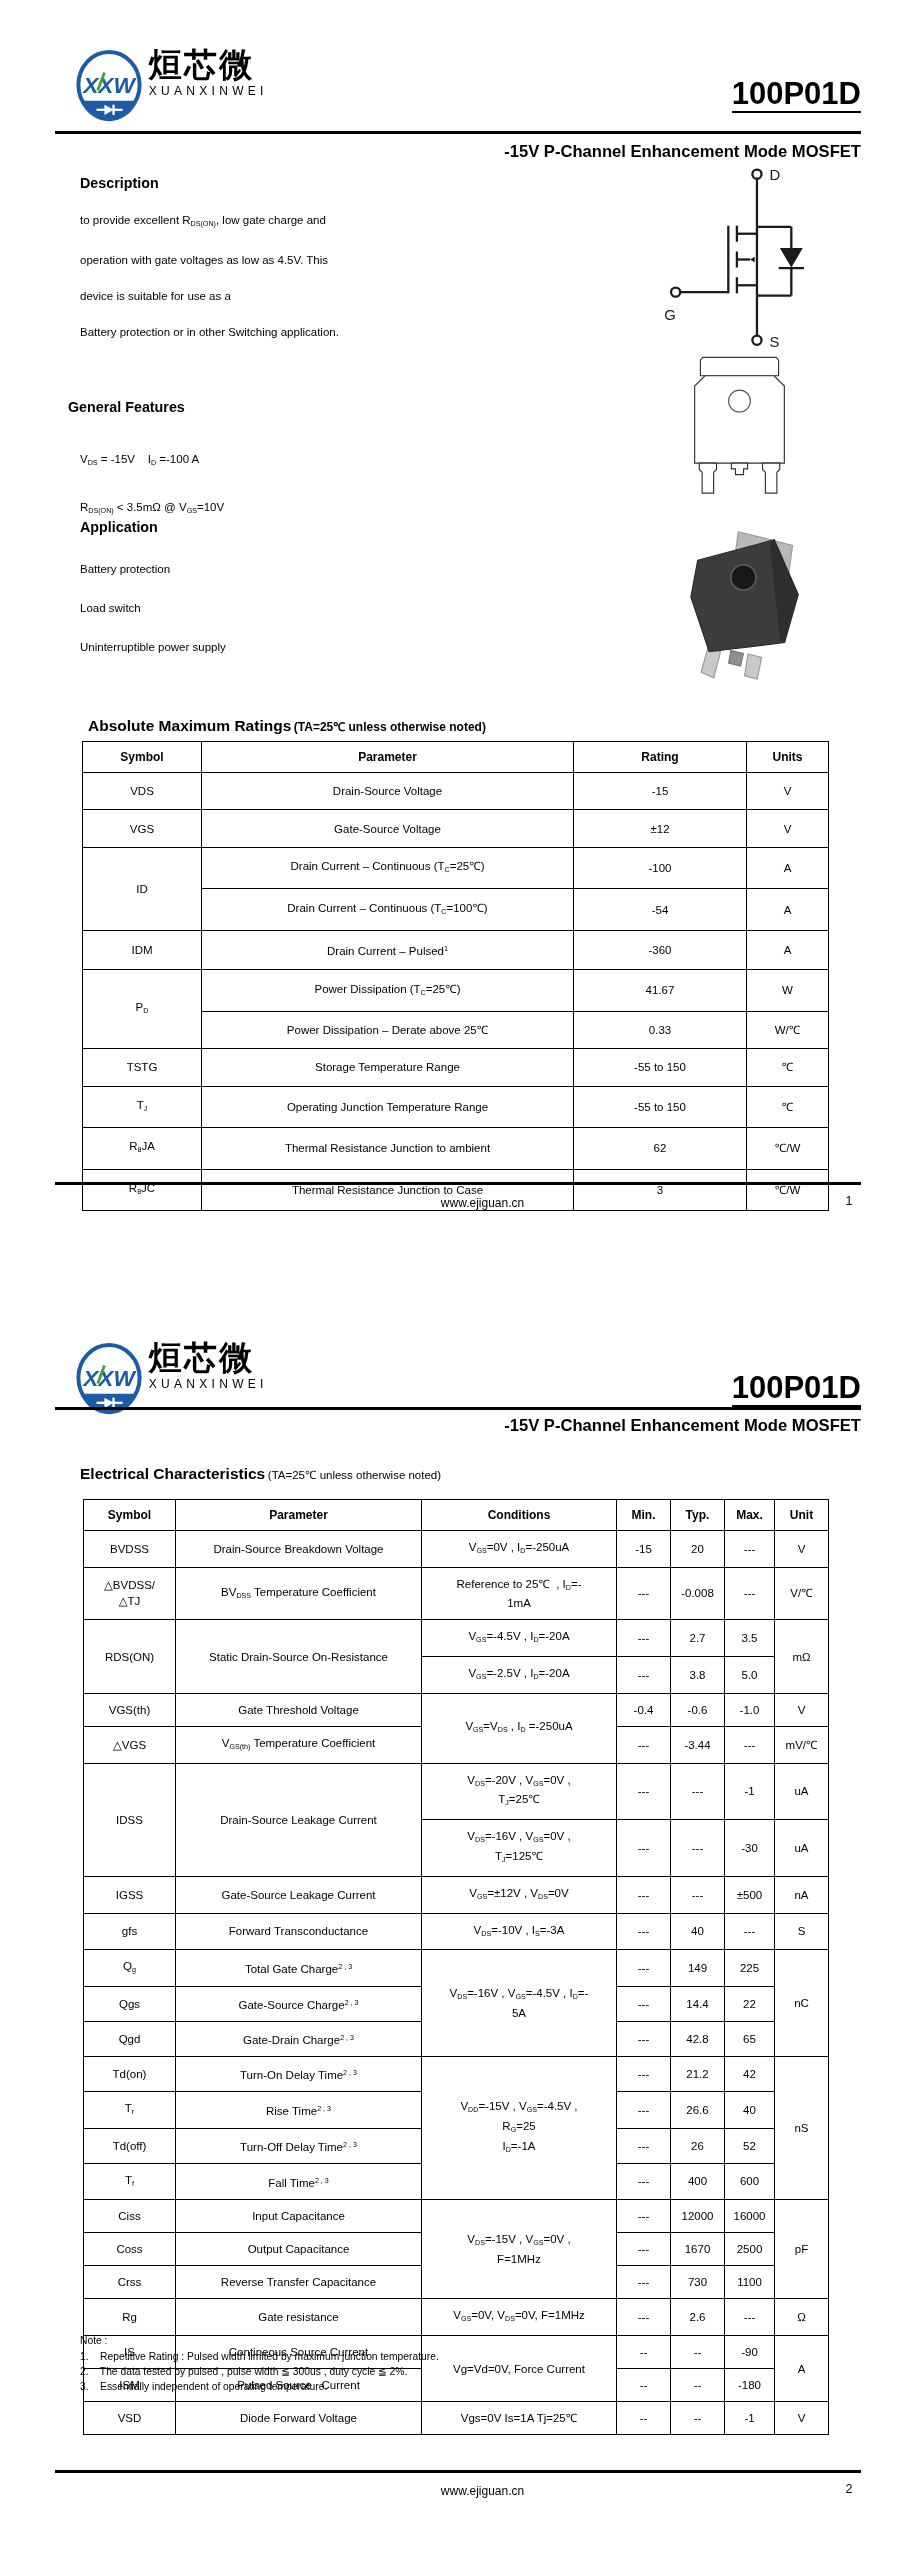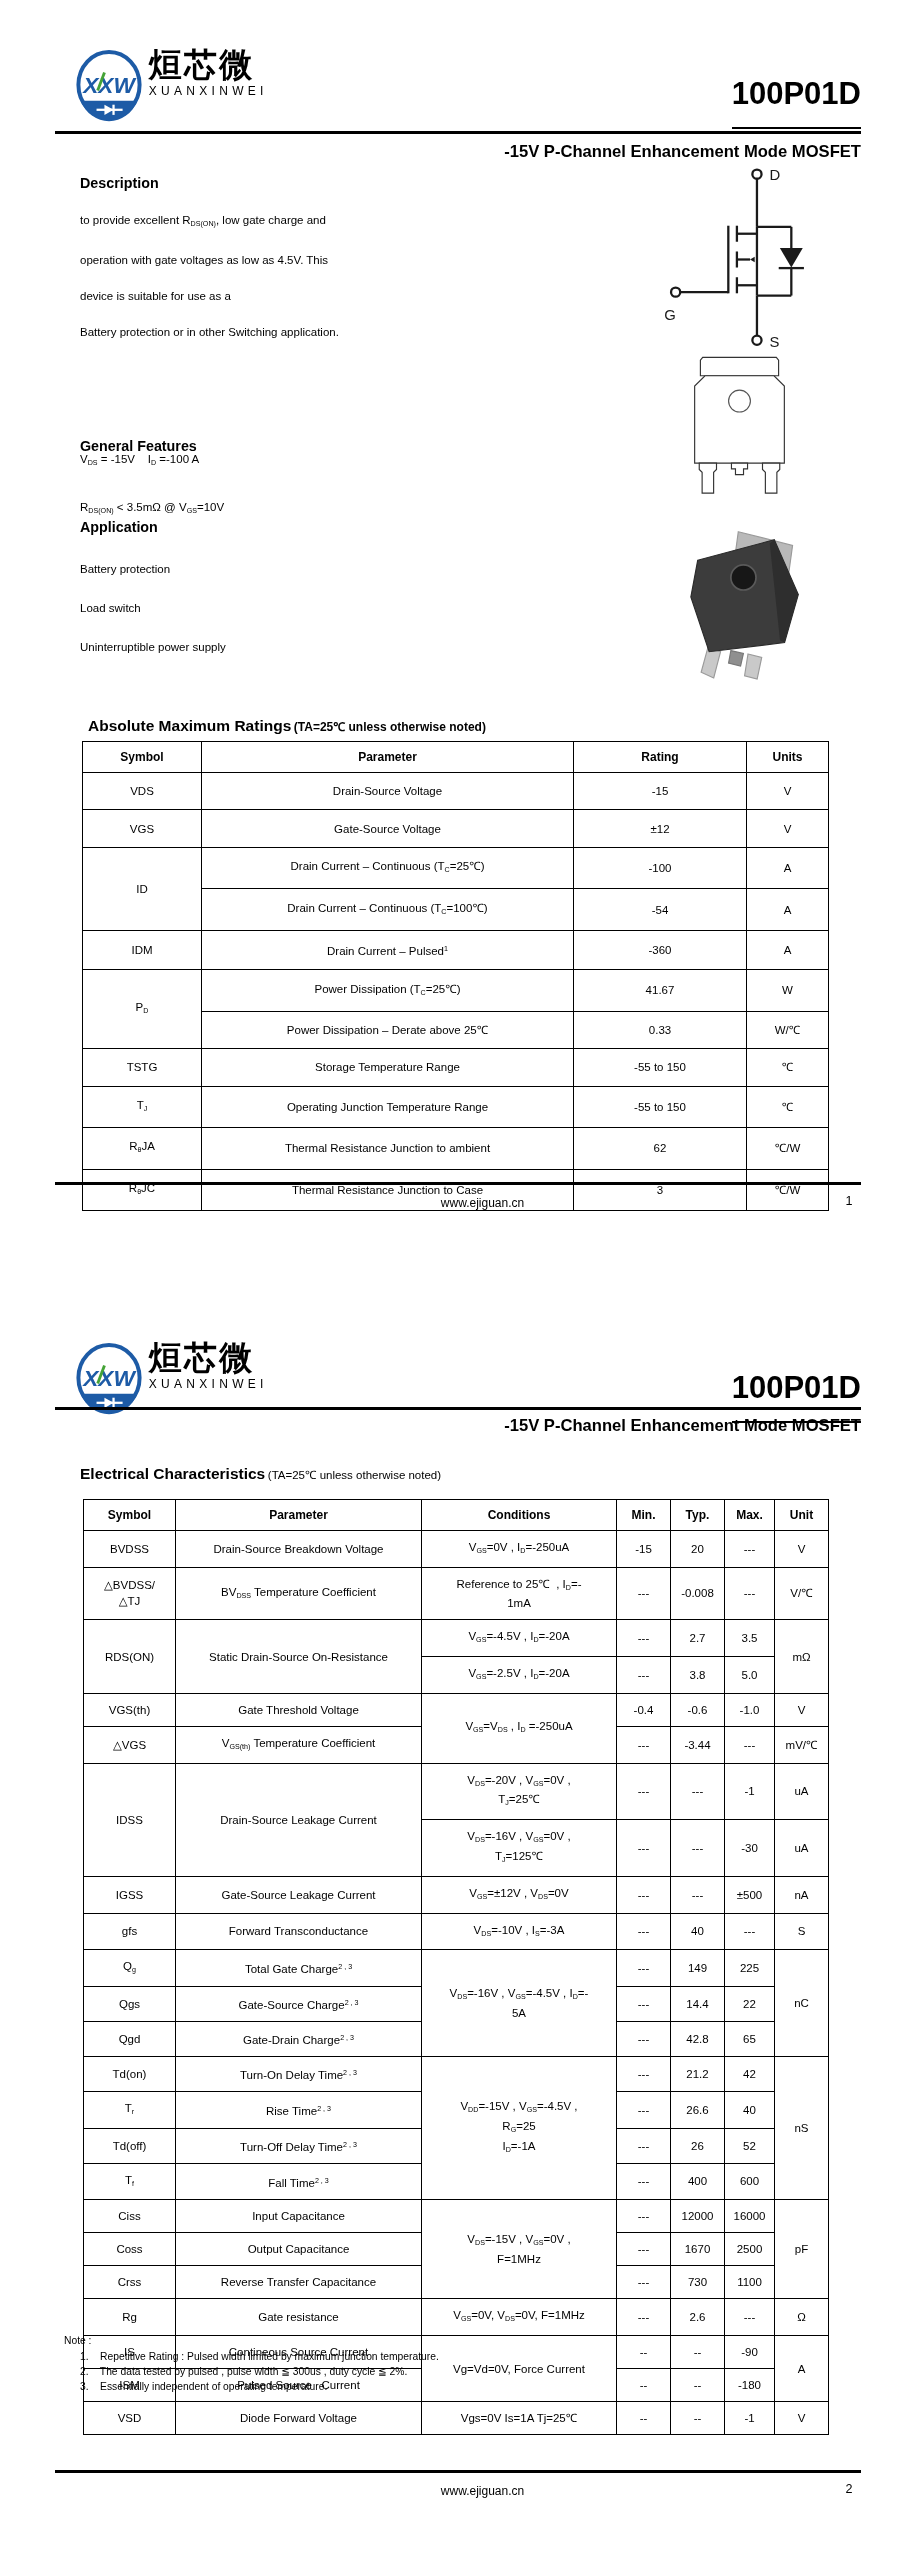--- a/index.html
+++ b/index.html
@@ -5,21 +5,21 @@
   html,body{margin:0;padding:0;background:#ffffff;}
   .sheet{position:relative;width:911px;height:2576px;background:#fff;
          font-family:"Liberation Sans", sans-serif;color:#000;overflow:hidden;}
   .abs{position:absolute;}
 
   
   .brand{display:flex;align-items:flex-start;}
   .brand-text{margin-left:5.7px;}
   .brand-cn{font-size:33px;font-weight:bold;letter-spacing:2.3px;line-height:1.05;}
   .brand-en{font-size:12px;letter-spacing:4.3px;margin-top:1.1px;}
-  .partnum{font-size:31px;font-weight:bold;border-bottom:2.9px solid #000;padding-bottom:16px;line-height:1.0;}
+  .partnum{font-size:31px;font-weight:bold;border-bottom:2.9px solid #000;padding-bottom:0;line-height:1.0;}
   .rule{background:#000;height:3.4px;}
   .subtitle{font-size:16.6px;font-weight:bold;white-space:nowrap;}
 
   
   .h1{font-size:14.3px;font-weight:bold;}
   .h2{font-size:15.5px;font-weight:bold;}
   .note-bold{font-size:12px;font-weight:bold;}
   .note-reg{font-size:11.5px;font-weight:normal;}
   .textblock .line{font-size:11.5px;white-space:pre-wrap;}
   .desc .line{line-height:36px;}
@@ -70,21 +70,21 @@
   <div class="abs subtitle" style="right:50px;top:142px;">-15V P-Channel Enhancement Mode MOSFET</div>
 
   <div class="abs h1" style="left:80px;top:175px;">Description</div>
   <div class="abs textblock desc" style="left:80px;top:202px;width:516px;">
       <div class="line">to provide excellent R<sub>DS(ON)</sub>, low gate charge and</div>
       <div class="line">operation with gate voltages as low as 4.5V. This</div>
       <div class="line">device is suitable for use as a</div>
       <div class="line">Battery protection or in other Switching application.</div>
     </div>
 
-  <div class="abs h1" style="left:80px;top:399px;margin-top:39px;">General Features</div>
+  <div class="abs h1" style="left:68px;top:399px;">General Features</div>
   <div class="abs textblock feat" style="left:80px;top:437px;width:516px;">
       <div class="line">V<sub>DS</sub> = -15V    I<sub>D</sub> =-100 A</div>
       <div class="line">R<sub>DS(ON)</sub> &lt; 3.5mΩ @ V<sub>GS</sub>=10V</div>
     </div>
 
   <div class="abs h1" style="left:80px;top:519px;">Application</div>
   <div class="abs textblock app" style="left:80px;top:550px;width:516px;">
       <div class="line">Battery protection</div>
       <div class="line">Load switch</div>
       <div class="line">Uninterruptible power supply</div>
@@ -470,21 +470,21 @@
           <td>Diode Forward Voltage</td>
           <td>Vgs=0V Is=1A Tj=25℃</td>
           <td>--</td>
           <td>--</td>
           <td>-1</td>
           <td>V</td>
         </tr>
       </tbody>
   </table>
 
-  <div class="abs notes-head" style="left:64px;top:2333px;">Note :</div>
+  <div class="abs notes-head" style="left:80px;top:2333px;">Note :</div>
   <div class="abs notes" style="left:80px;top:2349px;width:688px;">
       <div class="line">1.    Repetitive Rating : Pulsed width limited by maximum junction temperature.</div>
       <div class="line">2.    The data tested by pulsed , pulse width ≦ 300us , duty cycle ≦ 2%.</div>
       <div class="line">3.    Essentially independent of operating temperature.</div>
     </div>
 
   <div class="abs rule" style="left:55px;top:2470px;width:806px;height:2.9px;"></div>
   <div class="abs footer-url" style="left:55px;top:2484px;width:855px;">www.ejiguan.cn</div>
   <div class="abs pagenum" style="left:832px;top:2482px;width:34px;">2</div>
 

